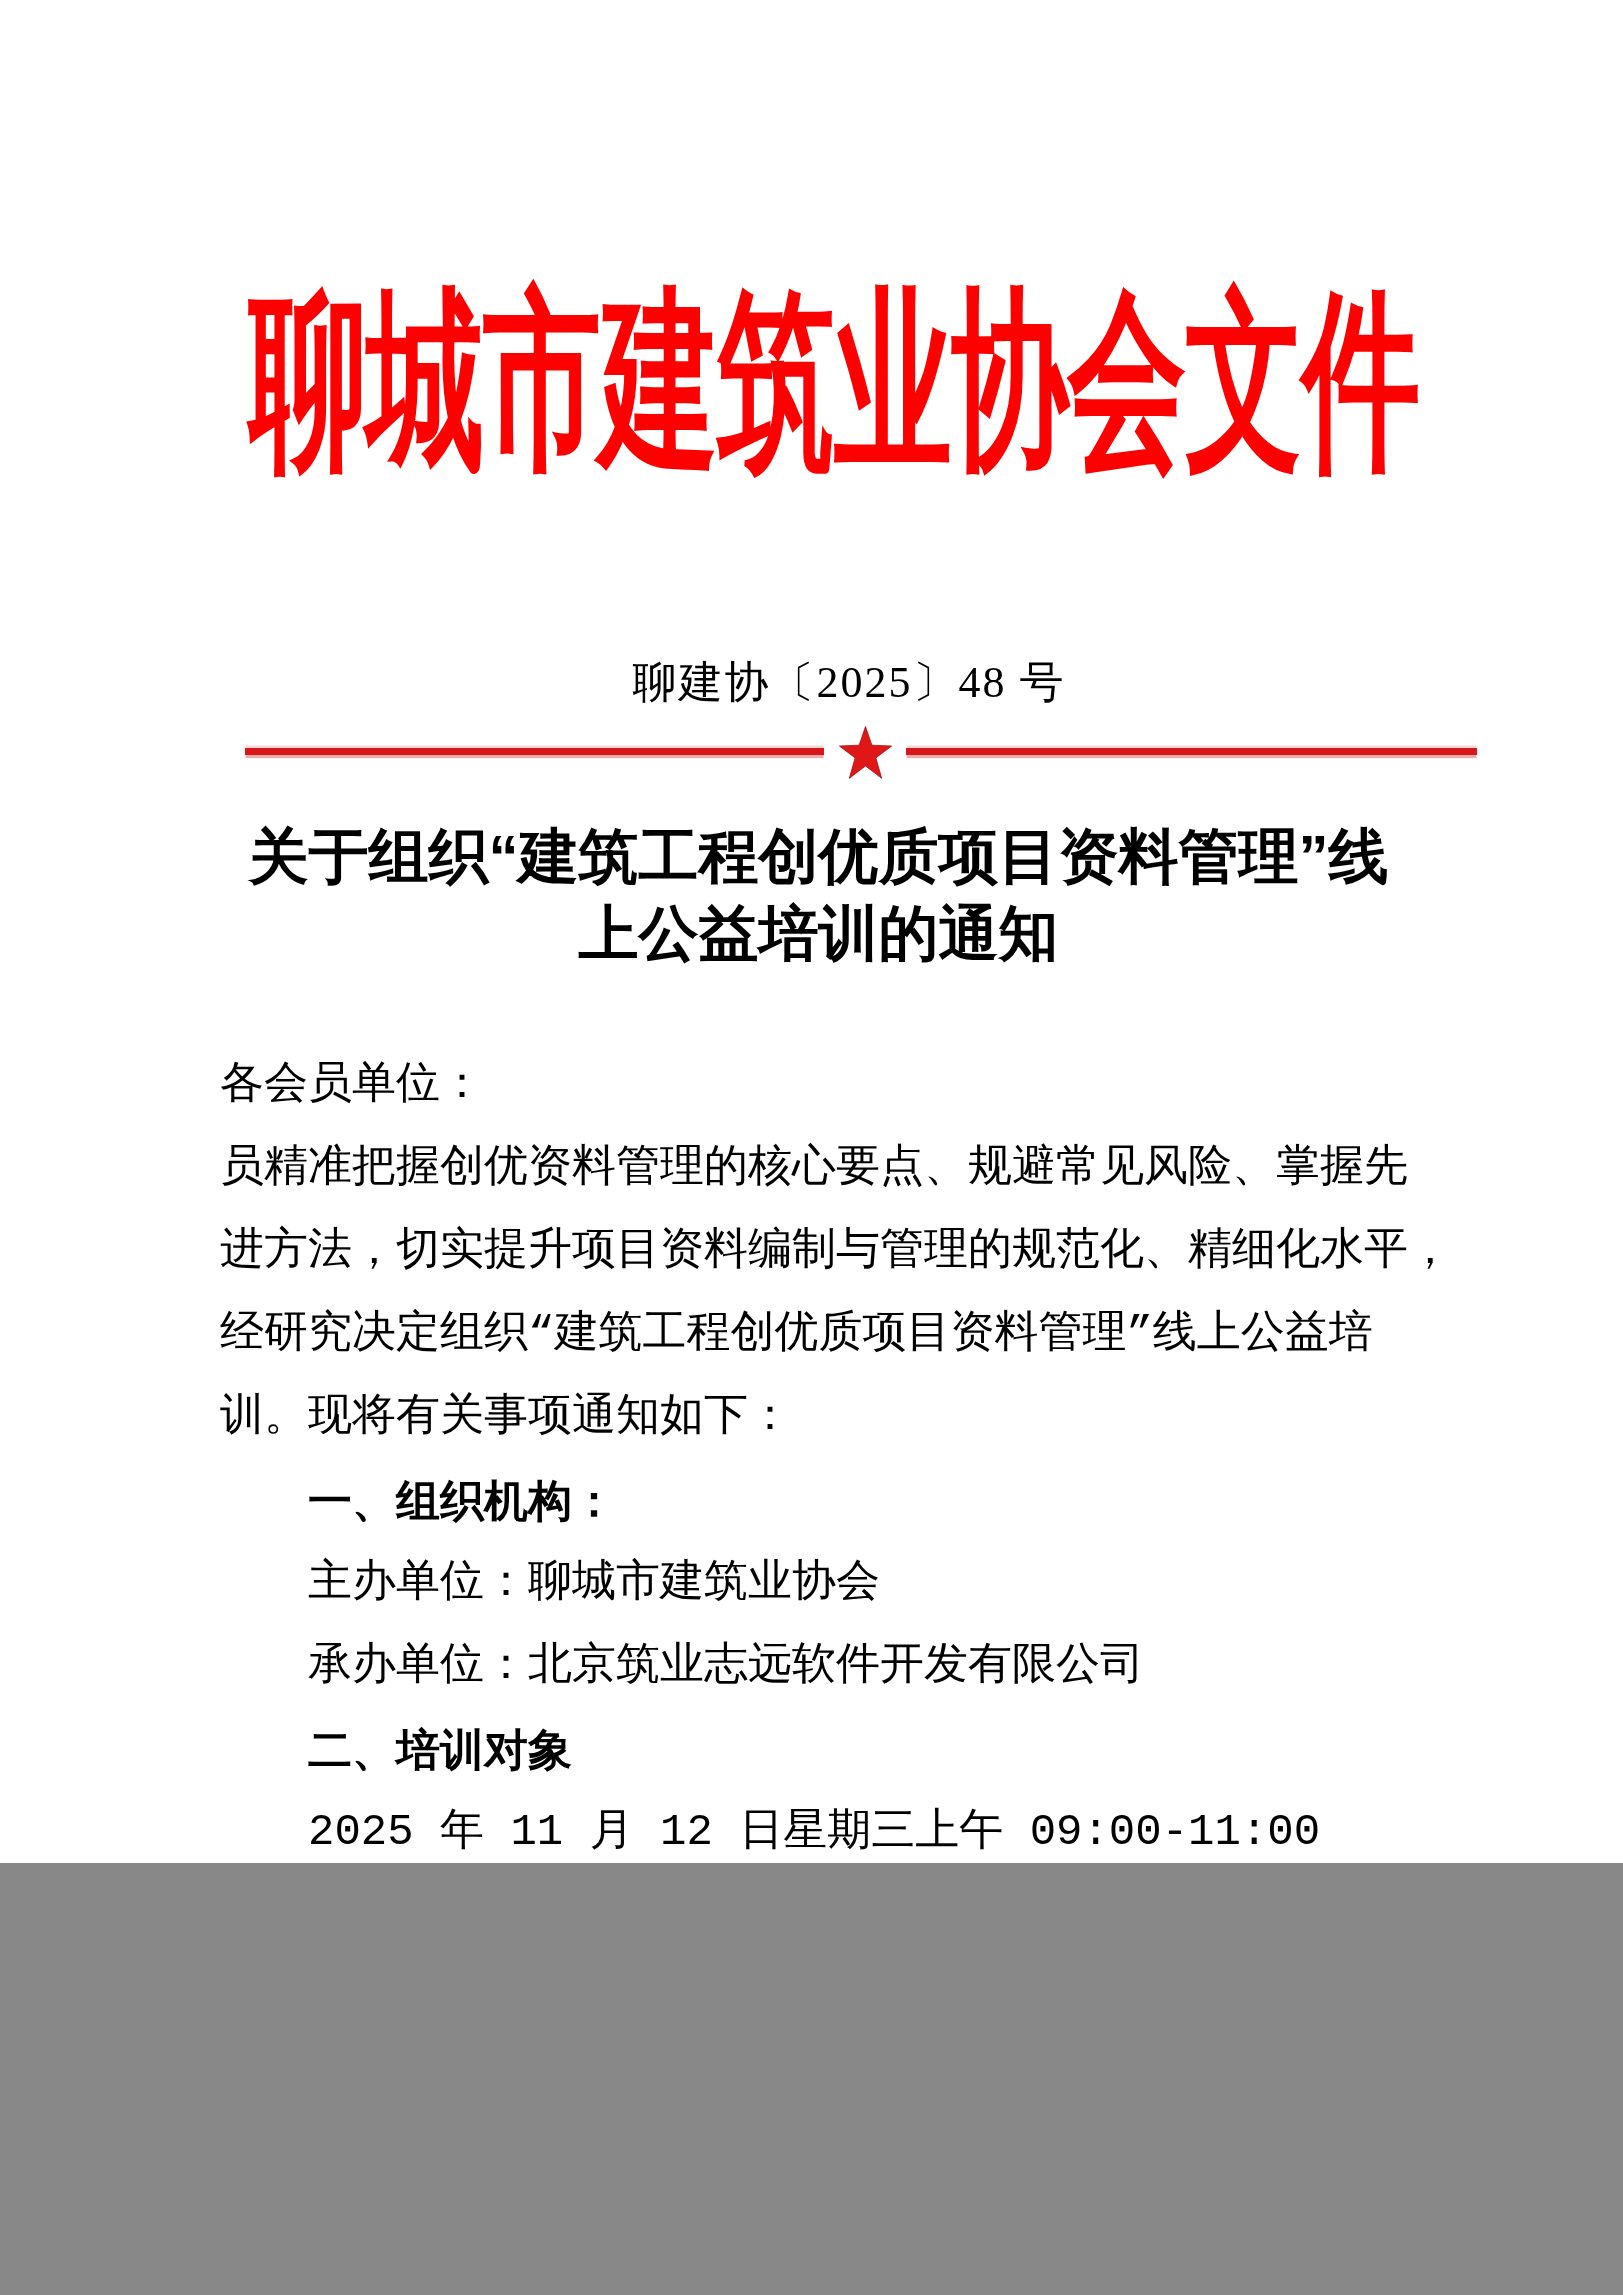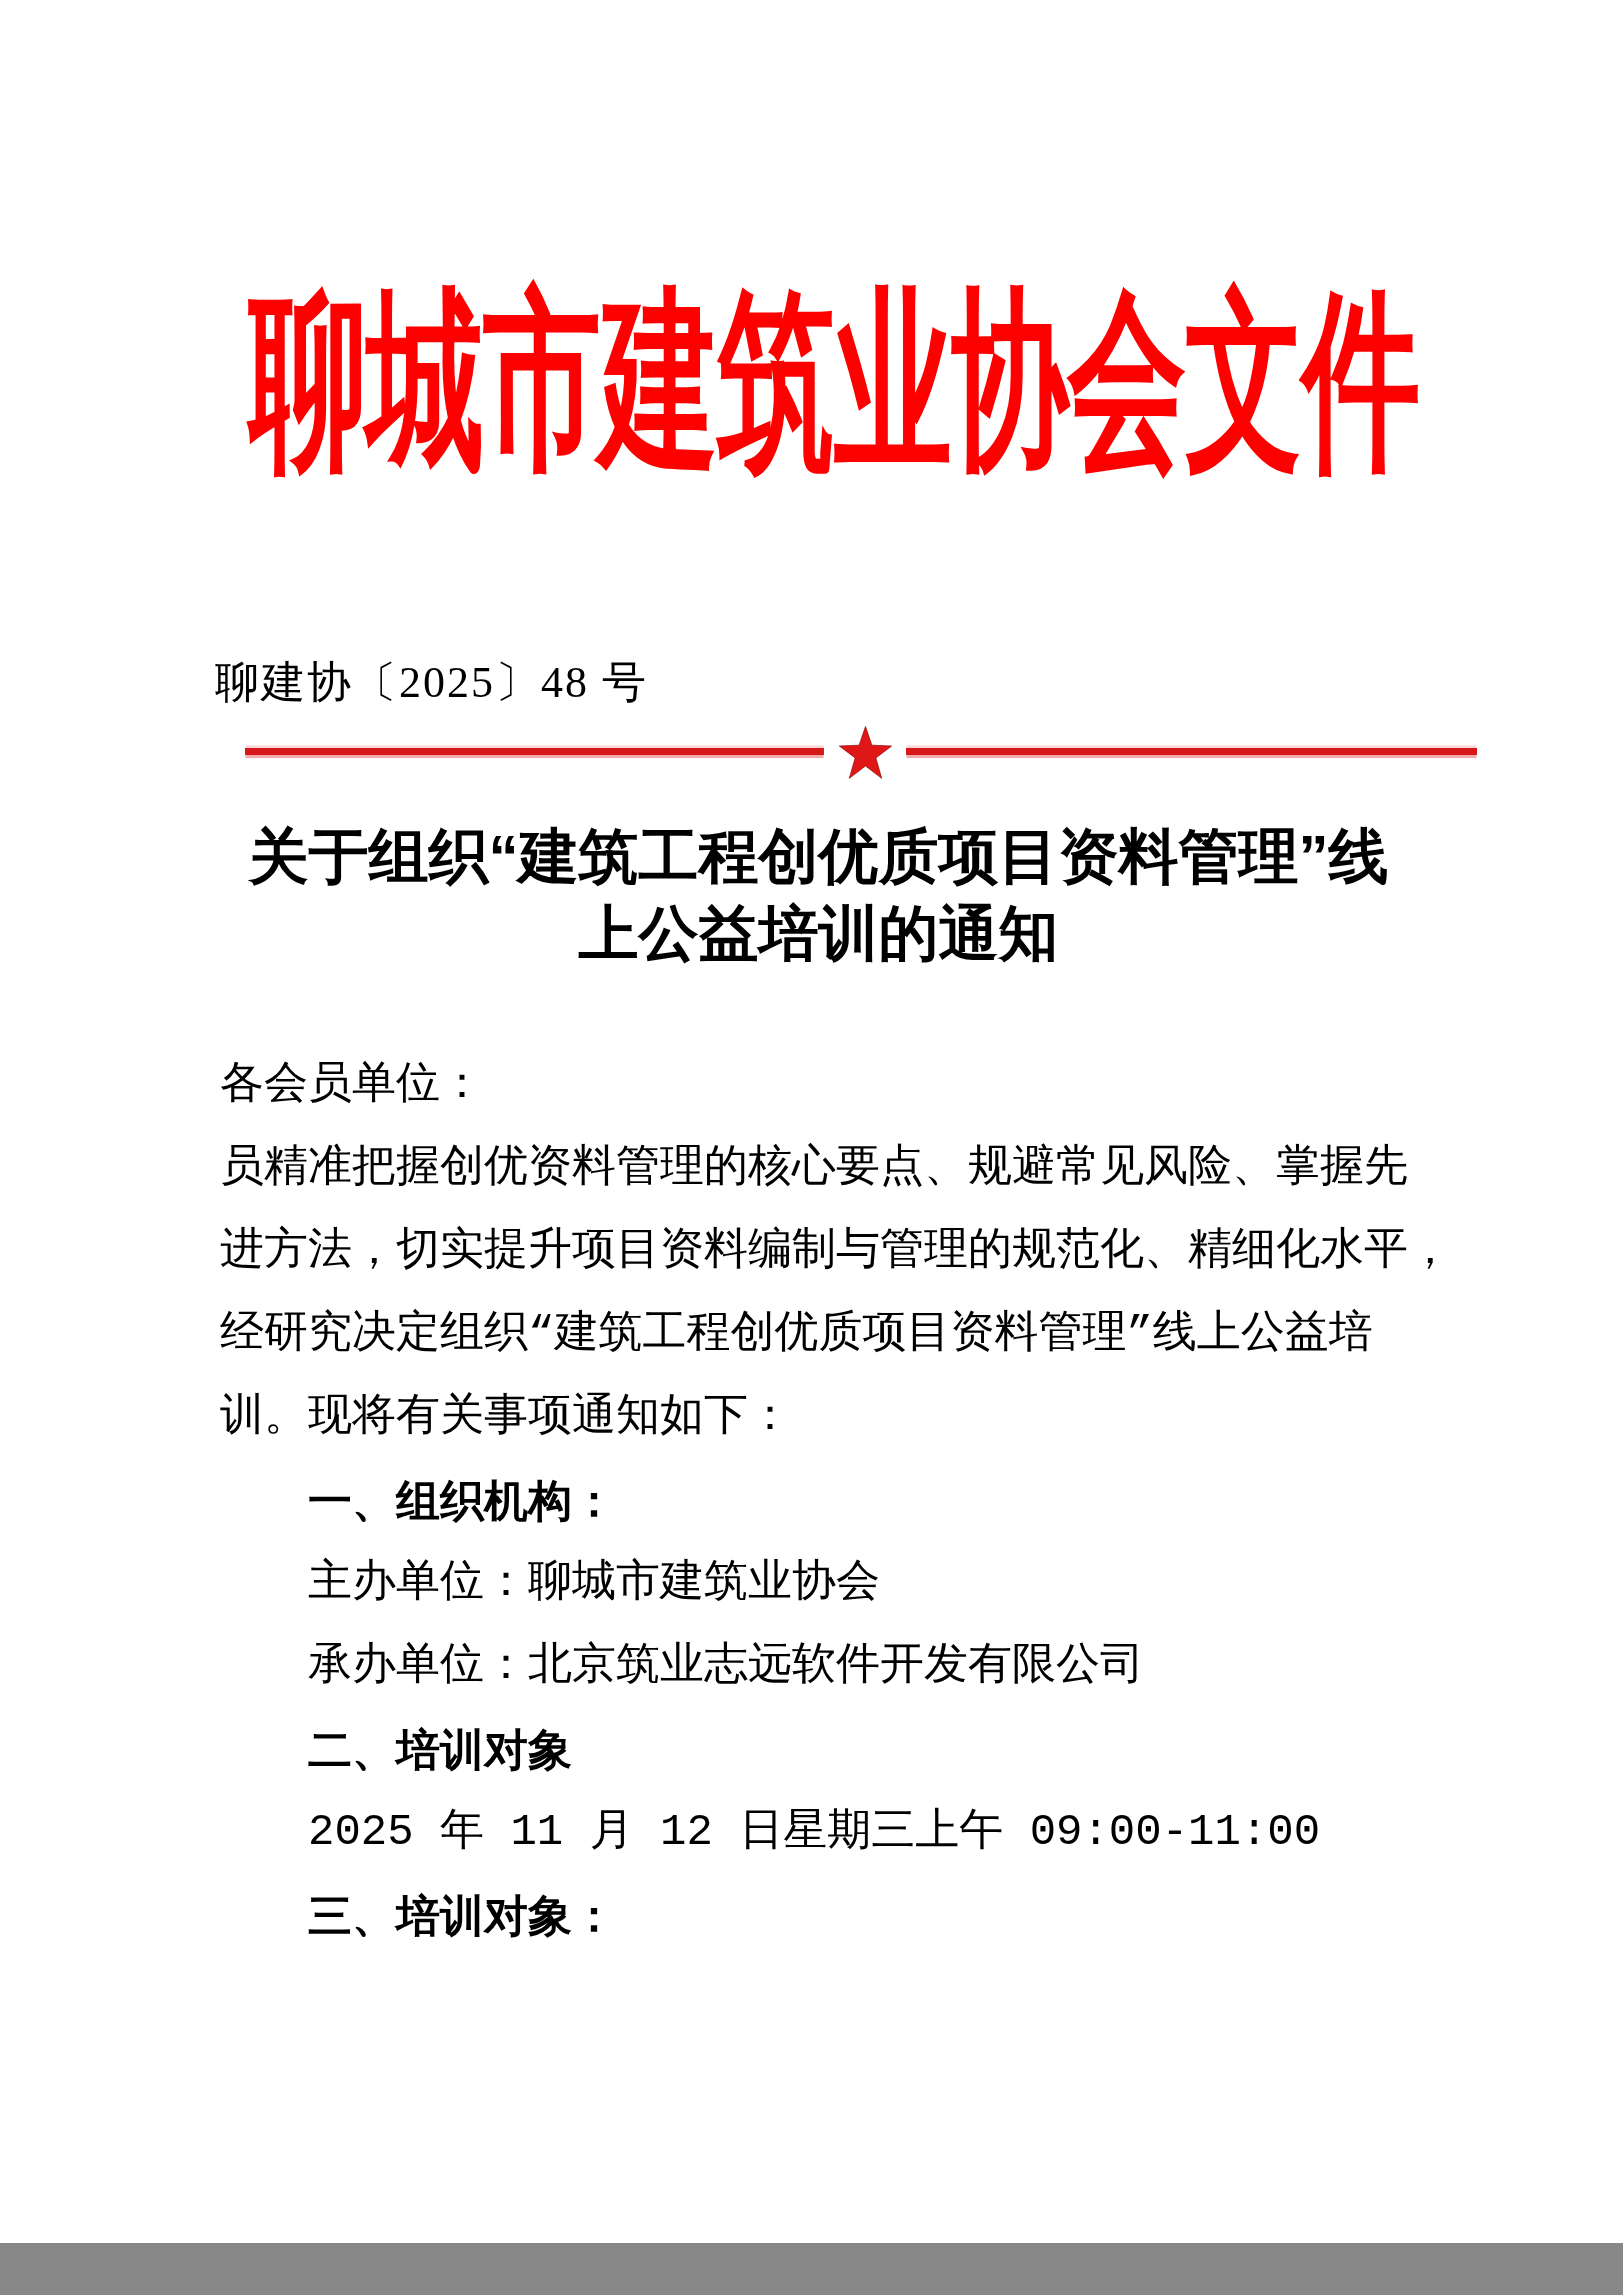--- a/index.html
+++ b/index.html
@@ -1,38 +1,39 @@
 <!DOCTYPE html>
 <html style="font-size:8.2px"><head>
 <meta charset="utf-8">
 <style>
   html,body{margin:0;padding:0;background:#888;}
   .page{
     position:relative;
-    width:1623px;height:2243px;
+    width:1623px;height:1863px;
     background:#ffffff;
     overflow:hidden;
     font-family:"Liberation Serif","DejaVu Serif",serif;
     color:#000;
   }
   
   .banner{
     position:absolute;left:215px;top:281px;width:1238px;
     text-align:center;white-space:nowrap;
     font-family:"Liberation Serif","DejaVu Serif",serif;
     font-weight:700;
     font-size:118px;line-height:123px;
     letter-spacing:-1px;
     color:#fd0000;
     transform:scaleY(1.65);
     transform-origin:50% 0;
   }
   
   .doc-number{
     position:absolute;left:215px;top:655px;width:1268px;
+    text-align:center;
     font-size:44px;line-height:56px;
     letter-spacing:2px;
     font-family:"Liberation Serif","DejaVu Serif",serif;
   }
   
   .seg{
     position:absolute;top:748px;height:6.6px;
     background:#d7181a;
     box-shadow:0 3.6px 0 -0.5px #f2abac, 0 -3.1px 0 -0.5px #fbd7d8;
   }

